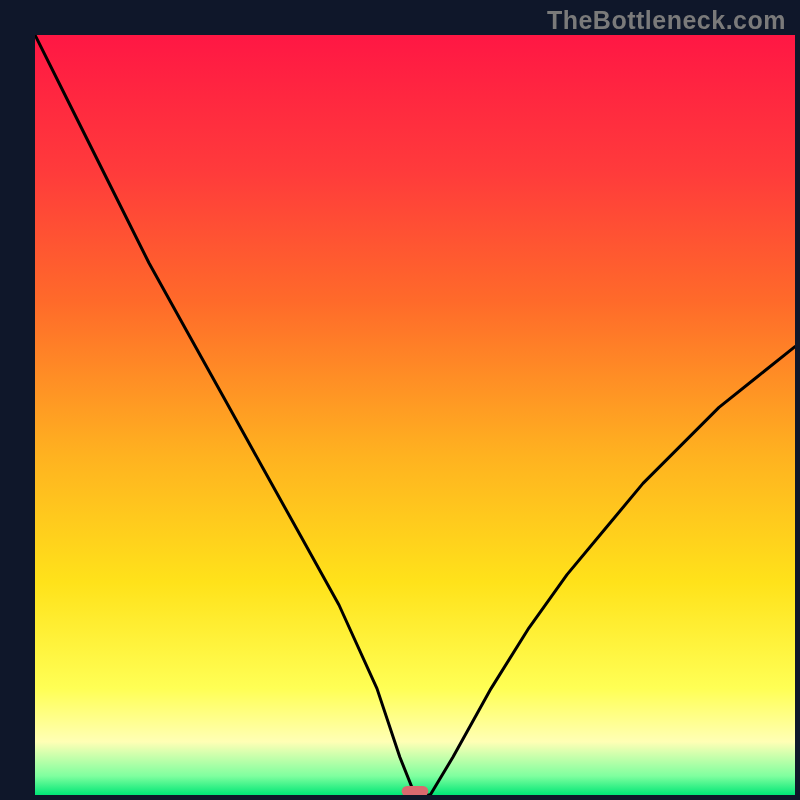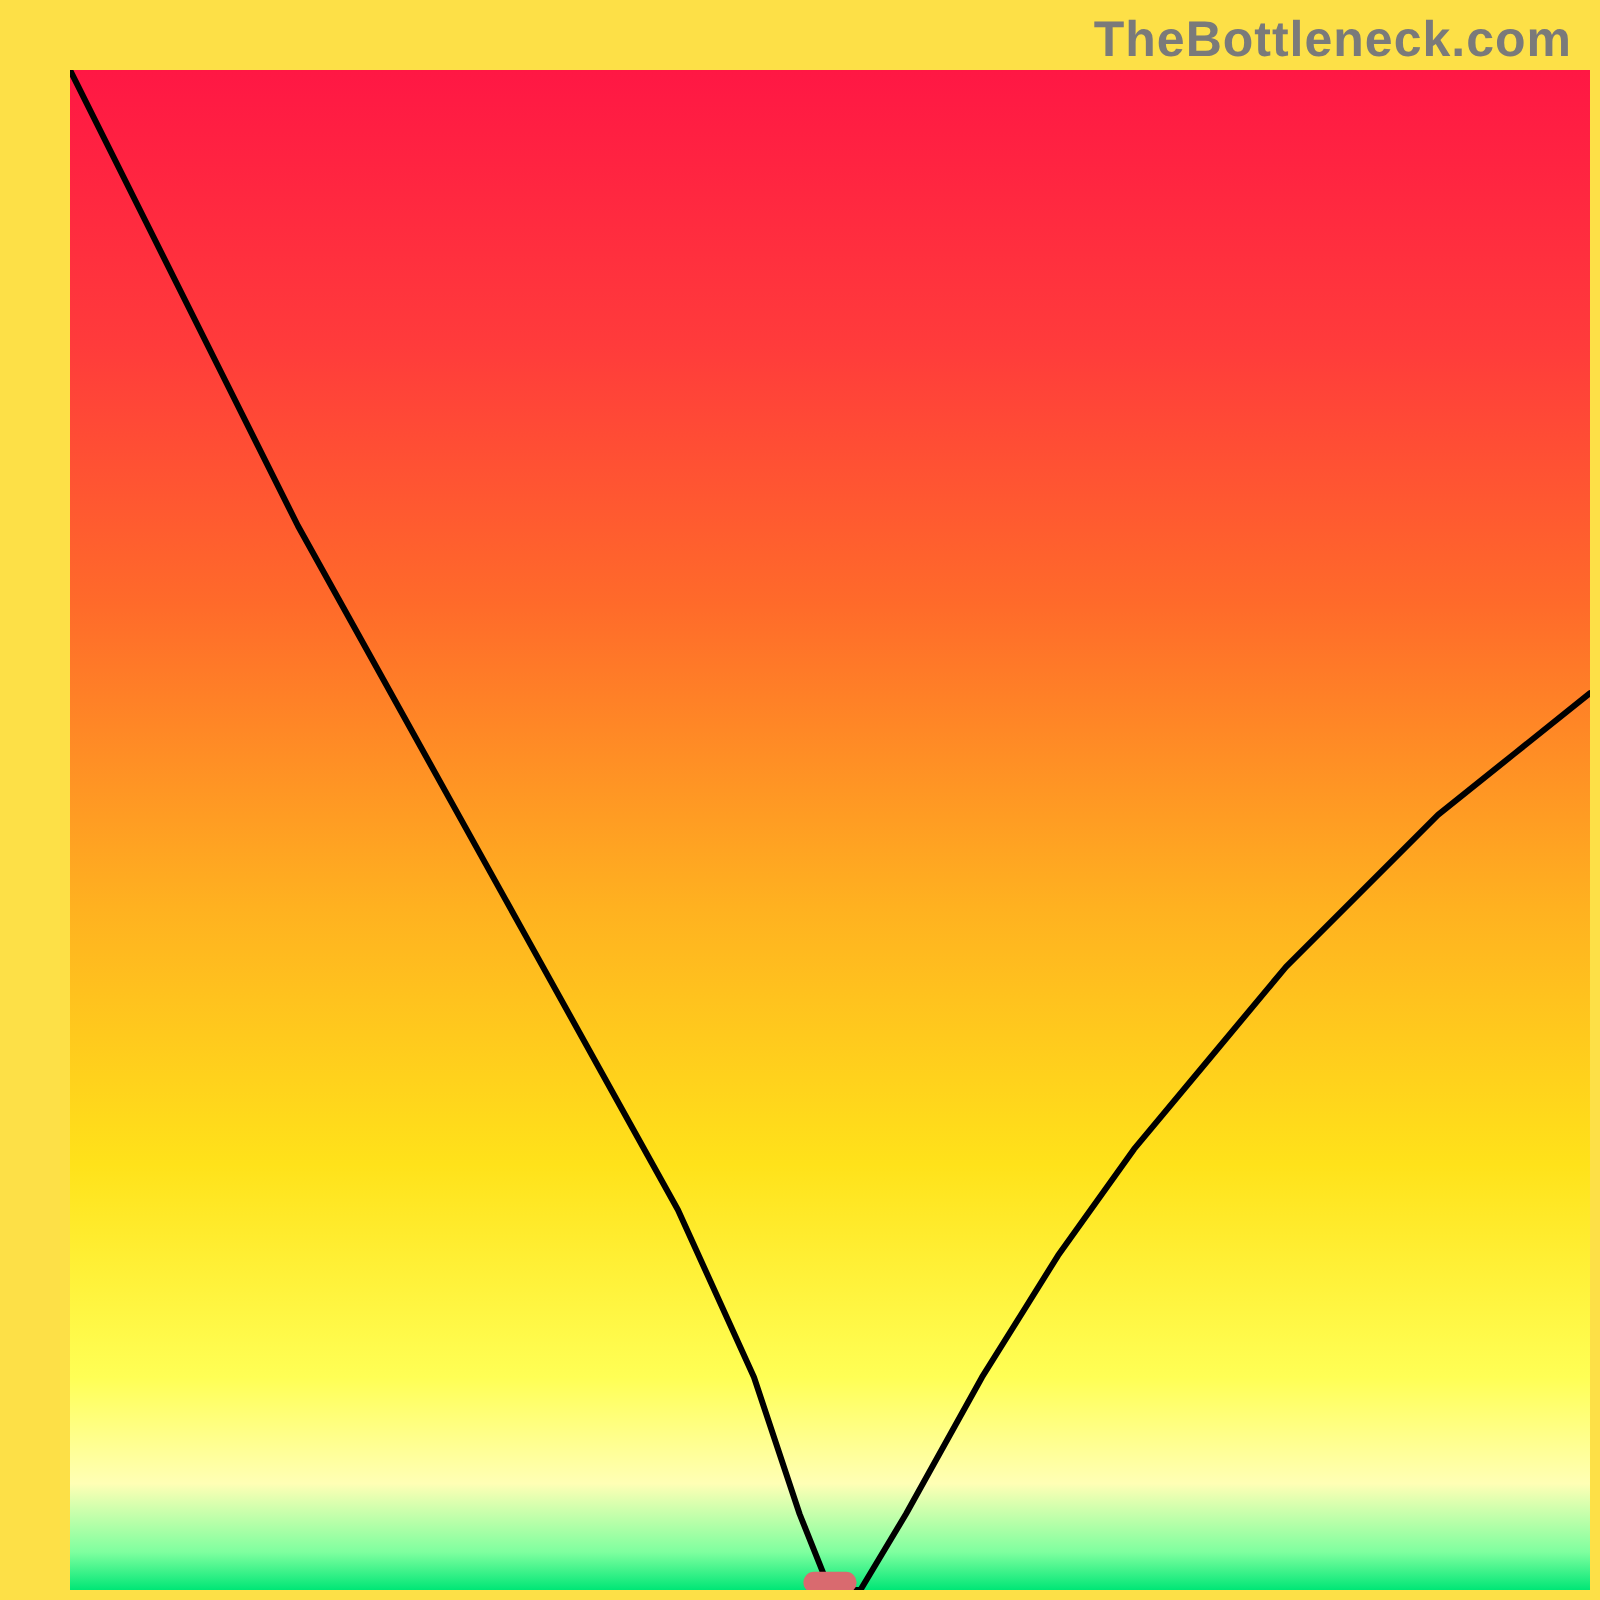--- a/index.html
+++ b/index.html
@@ -8,21 +8,21 @@
     width: 800px;
     height: 800px;
     background: #000;
     font-family: Arial, Helvetica, sans-serif;
     overflow: hidden;
   }
   .outer-frame {
     position: relative;
     width: 800px;
     height: 800px;
-    background: #fde047;
+    background: #0f172a;
   }
   .watermark {
     position: absolute;
     top: 6px;
     right: 14px;
     color: #7a7a7a;
     font-size: 25px;
     font-weight: 600;
     letter-spacing: 0.5px;
     z-index: 5;

